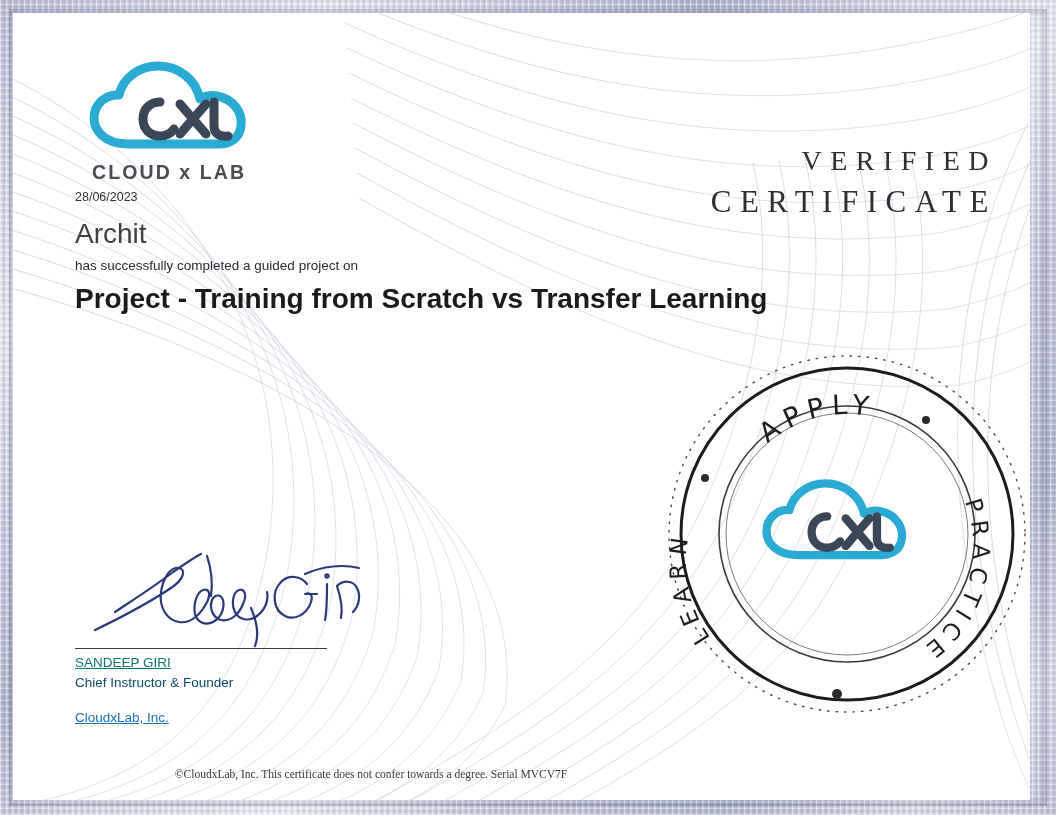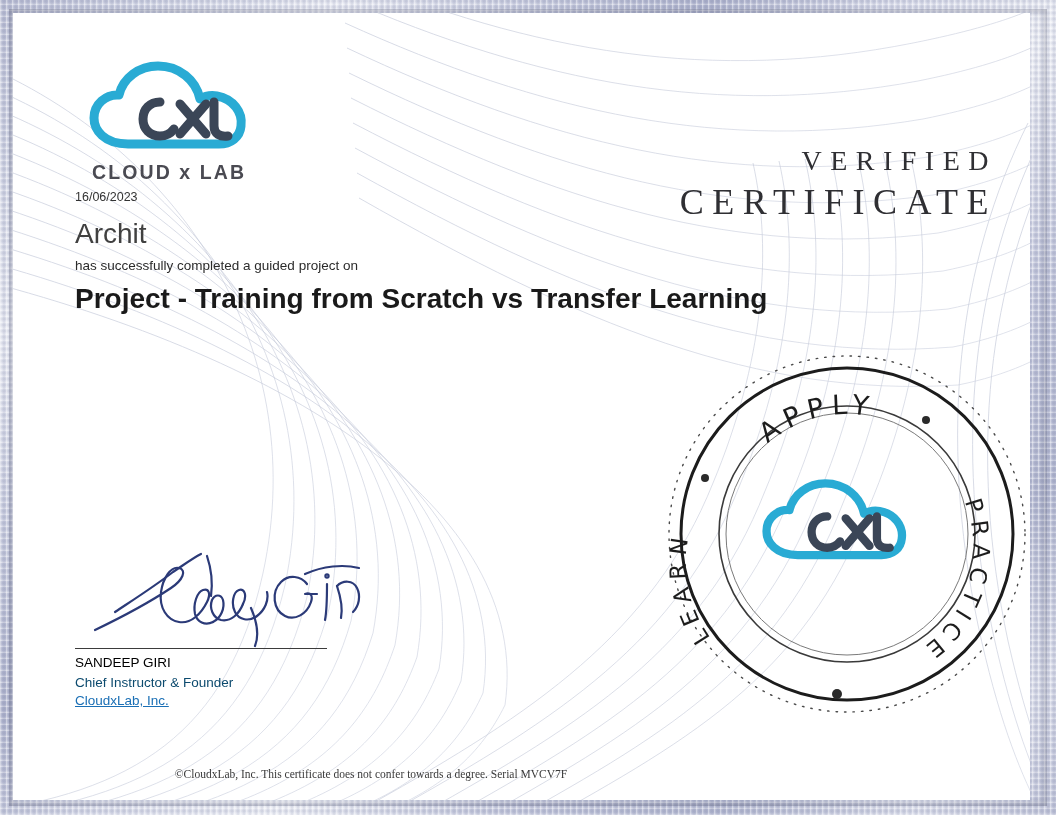--- a/index.html
+++ b/index.html
@@ -117,21 +117,21 @@
     color: #2f2f33;
     font-family: Liberation Serif, serif;
   }
   .verified .line1 {
     font-size: 28px;
     letter-spacing: 8.5px;
     line-height: 40px;
     white-space: nowrap;
   }
   .verified .line2 {
-    font-size: 36px;
+    font-size: 31px;
     letter-spacing: 8.5px;
     line-height: 42px;
     white-space: nowrap;
     margin-left: 32px;
   }
 
   .date {
     position: absolute;
     left: 62px;
     top: 177px;
@@ -178,33 +178,34 @@
     top: 110px;
     width: 252px;
     height: 0;
     border-top: 1.6px solid #3b3b3b;
   }
   .sig-name {
     position: absolute;
     left: 0;
     top: 117px;
     font-size: 13.5px;
-    color: #000000;
+    color: #0f766e;
+    text-decoration: underline;
   }
   .sig-role {
     position: absolute;
     left: 0;
     top: 137px;
     font-size: 13.5px;
     color: #0c4a6e;
   }
   .sig-company {
     position: absolute;
     left: 0;
-    top: 155px;
+    top: 172px;
     font-size: 13.5px;
     color: #1a6fb5;
     text-decoration: underline;
     cursor: pointer;
   }
 
   
   .seal {
     position: absolute;
     left: 648px;
@@ -305,21 +306,21 @@
           <path d="M126 44 L126 68 C126 76 132 79 140 78" fill="none" stroke="#3b4657" stroke-width="9" stroke-linecap="round" stroke-linejoin="round"></path>
         </svg>
         <div class="logo-wordmark">CLOUD x LAB</div>
       </div>
 
       <div class="verified">
         <div class="line1">VERIFIED</div>
         <div class="line2">CERTIFICATE</div>
       </div>
 
-      <div class="date">16/06/2023</div>
+      <div class="date">28/06/2023</div>
       <div class="recipient">Archit</div>
       <div class="subline">has successfully completed a guided project on</div>
       <div class="course-title">Project - Training from Scratch vs Transfer Learning</div>
 
       <div class="sig-area">
         <svg class="sig-svg" width="330" height="115" viewBox="0 0 330 115">
           <g fill="none" stroke="#2b3a78" stroke-width="2.2" stroke-linecap="round" stroke-linejoin="round">
             <path d="M20 92 C45 80, 72 66, 96 50 C108 42, 112 32, 104 30 C96 28, 88 40, 86 54
                      C84 70, 92 82, 104 84 C116 86, 126 76, 132 64 C136 56, 134 50, 128 52
                      C122 54, 118 66, 120 76 C122 84, 130 88, 138 84"></path>

